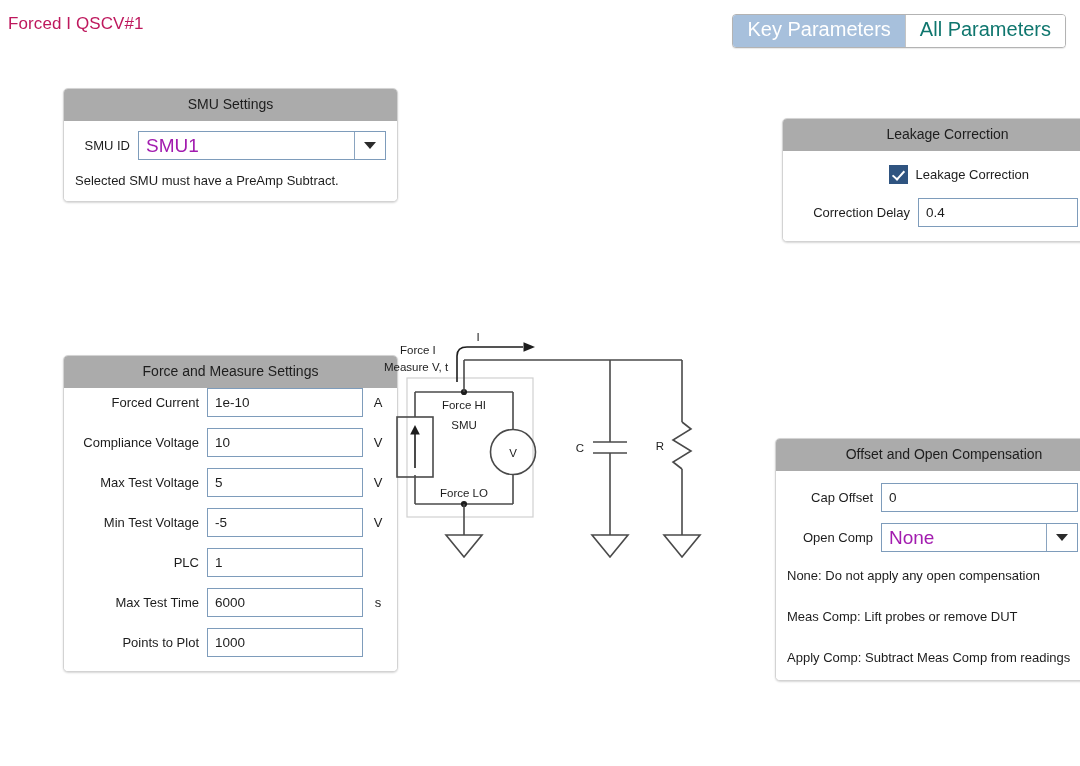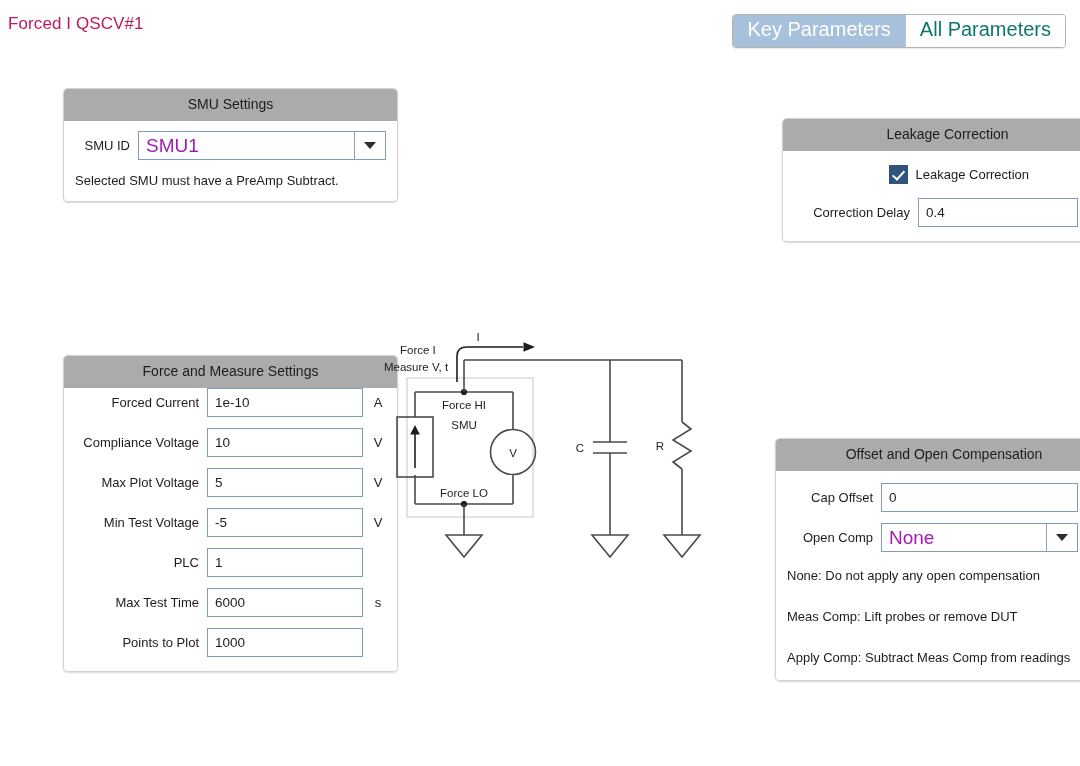--- a/index.html
+++ b/index.html
@@ -286,21 +286,21 @@
         <div class="field-label" style="width: 124px;">Forced Current</div>
         <div class="field-input">1e-10</div>
         <div class="field-unit">A</div>
       </div>
       <div class="field-row">
         <div class="field-label" style="width: 124px;">Compliance Voltage</div>
         <div class="field-input">10</div>
         <div class="field-unit">V</div>
       </div>
       <div class="field-row">
-        <div class="field-label" style="width: 124px;">Max Plot Voltage</div>
+        <div class="field-label" style="width: 124px;">Max Test Voltage</div>
         <div class="field-input">5</div>
         <div class="field-unit">V</div>
       </div>
       <div class="field-row">
         <div class="field-label" style="width: 124px;">Min Test Voltage</div>
         <div class="field-input">-5</div>
         <div class="field-unit">V</div>
       </div>
       <div class="field-row">
         <div class="field-label" style="width: 124px;">PLC</div>

